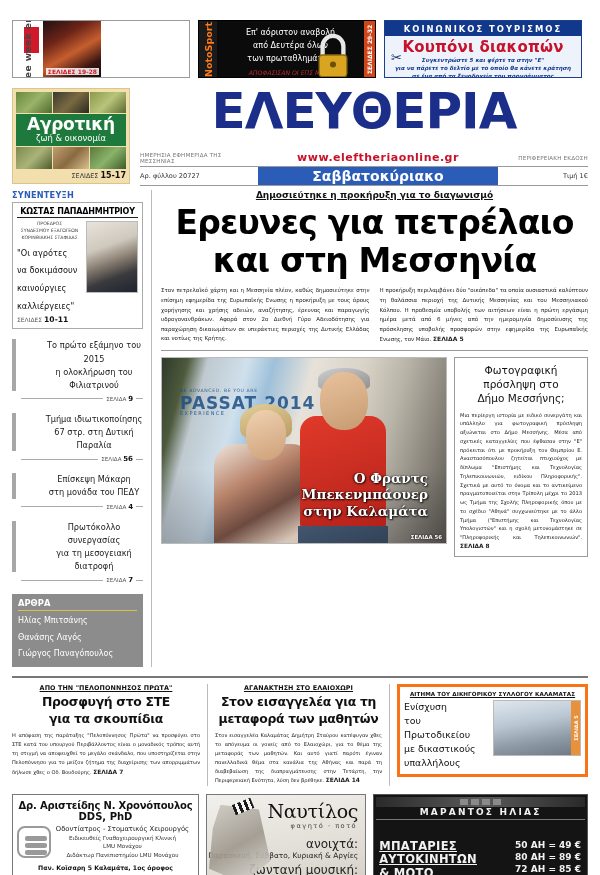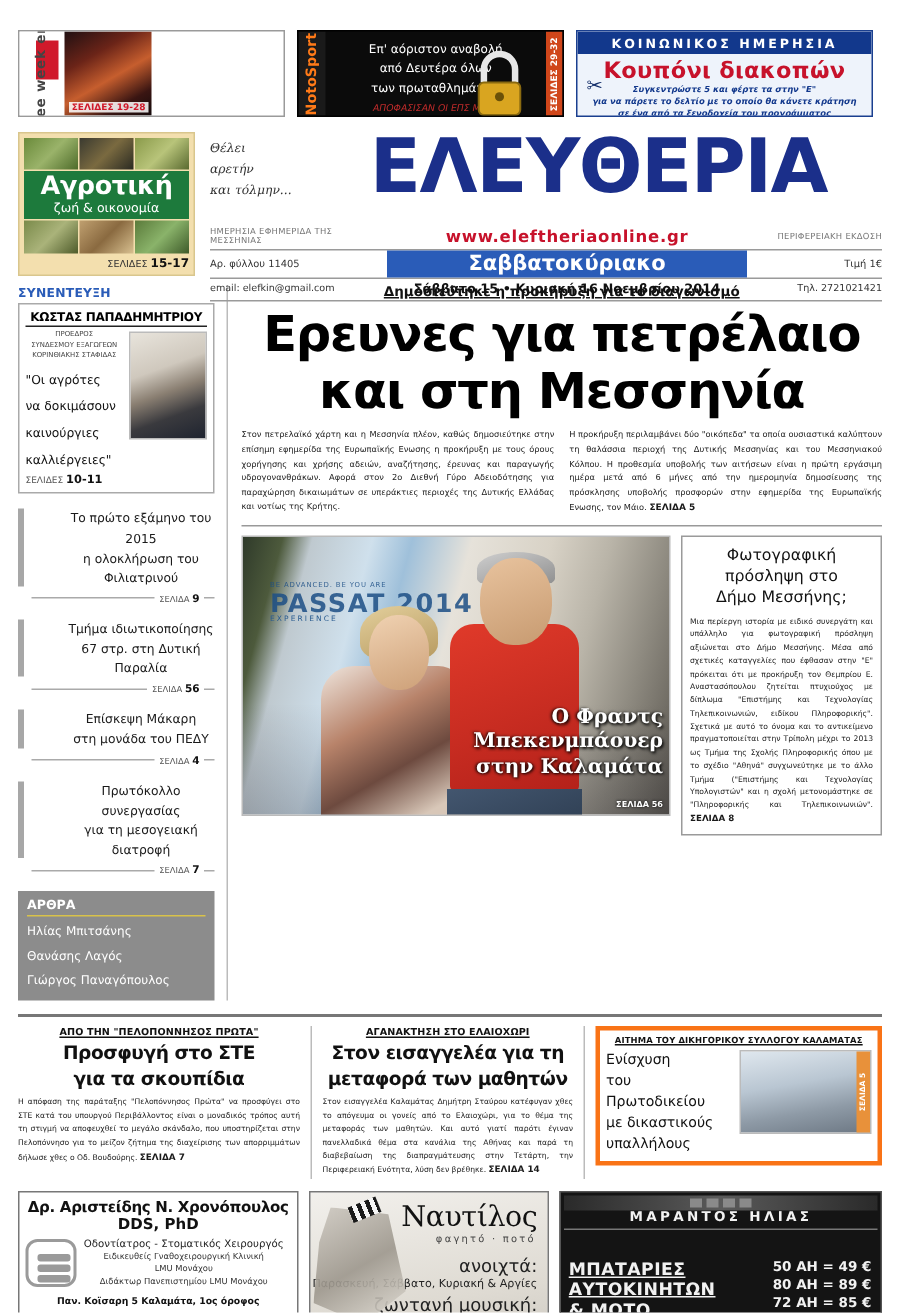--- a/index.html
+++ b/index.html
@@ -229,21 +229,21 @@
   }
   .bigphoto .jeans {
     position: absolute; left: 136px; top: 168px; width: 90px; height: 52px;
     background: linear-gradient(160deg,#43566f,#253446);
   }
   .bigphoto .skirt {
     position: absolute; left: 58px; top: 190px; width: 86px; height: 30px;
     background: linear-gradient(160deg,#2b2b30,#14141a);
   }
   .photo-caption {
-    position: absolute; right: 4px; bottom: 24px; text-align: right;
+    position: absolute; right: 18px; bottom: 24px; text-align: right;
     color: #fff; font-family: "DejaVu Serif","Liberation Serif",serif;
     font-weight: bold; font-size: 13.5px; line-height: 1.22;
     text-shadow: 1px 1px 2px rgba(0,0,0,.9), -1px 0 2px rgba(0,0,0,.8);
   }
   .photo-pg {
     position: absolute; right: 4px; bottom: 3px; color: #fff; font-size: 5.4px;
     font-weight: bold; text-shadow: 0 0 2px #000;
   }
   .sidebox { flex: 1; border: 1px solid #9a9a9a; padding: 5px 5px 4px; }
   .sidebox .h {
@@ -403,21 +403,21 @@
         <path d="M18 30 V20 a12 12 0 0 1 24 0 V30" fill="none" stroke="#e8e8e8" stroke-width="5"></path>
         <rect x="14" y="30" width="32" height="25" rx="4" fill="#d9a520" stroke="#8a6a10" stroke-width="1.5"></rect>
         <circle cx="30" cy="41" r="3.5" fill="#6b5108"></circle>
       </svg>
       <div class="rtag">
         <span>ΣΕΛΙΔΕΣ 29-32</span>
       </div>
     </div>
 
     <div class="banner b3">
-      <div class="b3head">ΚΟΙΝΩΝΙΚΟΣ ΗΜΕΡΗΣΙΑ</div>
+      <div class="b3head">ΚΟΙΝΩΝΙΚΟΣ ΤΟΥΡΙΣΜΟΣ</div>
       <div class="b3main">Κουπόνι διακοπών</div>
       <div class="b3sub">Συγκεντρώστε 5 και φέρτε τα στην "Ε"</div>
       <div class="b3sub">για να πάρετε το δελτίο με το οποίο θα κάνετε κράτηση</div>
       <div class="b3sub">σε ένα από τα ξενοδοχεία του προγράμματος</div>
 
       <div class="scissors">✂</div>
 
     </div>
   </div>
 
@@ -438,41 +438,31 @@
         <div class="ph q3"></div>
       </div>
       <div class="pg">
         <span>ΣΕΛΙΔΕΣ</span>
         <b>15-17</b>
       </div>
     </div>
 
     <div class="mast-right">
       <div class="mast-top">
-        <div class="slogan">
-          <div>Θέλει</div>
-          <div>αρετήν</div>
-          <div>και τόλμην...</div>
-        </div>
         <div class="logo">ΕΛΕΥΘΕΡΙΑ</div>
       </div>
       <div class="mast-line2">
         <div class="l">ΗΜΕΡΗΣΙΑ ΕΦΗΜΕΡΙΔΑ ΤΗΣ ΜΕΣΣΗΝΙΑΣ</div>
         <div class="c">www.eleftheriaonline.gr</div>
         <div class="r">ΠΕΡΙΦΕΡΕΙΑΚΗ ΕΚΔΟΣΗ</div>
       </div>
       <div class="mast-bar">
-        <div class="l">Αρ. φύλλου 11405</div>
+        <div class="l">Αρ. φύλλου 20727</div>
         <div class="c">Σαββατοκύριακο</div>
         <div class="r">Τιμή 1€</div>
-      </div>
-      <div class="mast-bar2">
-        <div class="l">email: elefkin@gmail.com</div>
-        <div class="c">Σάββατο 15 • Κυριακή 16 Νοεμβρίου 2014</div>
-        <div class="r">Τηλ. 2721021421</div>
       </div>
     </div>
   </div>
 
   <div class="body-wrap">
 
     <div class="col-left">
       <div class="sect-label">ΣΥΝΕΝΤΕΥΞΗ</div>
       <div class="intv">
         <div class="nm">ΚΩΣΤΑΣ ΠΑΠΑΔΗΜΗΤΡΙΟΥ</div>

